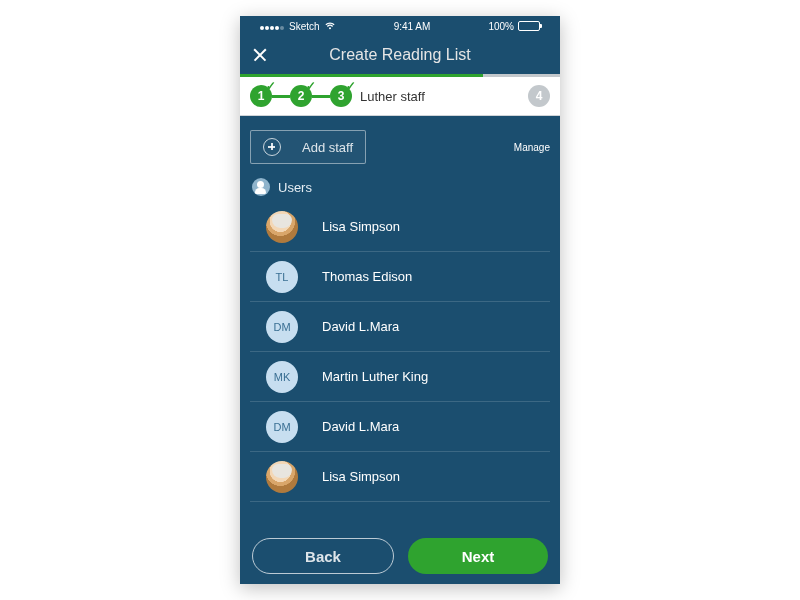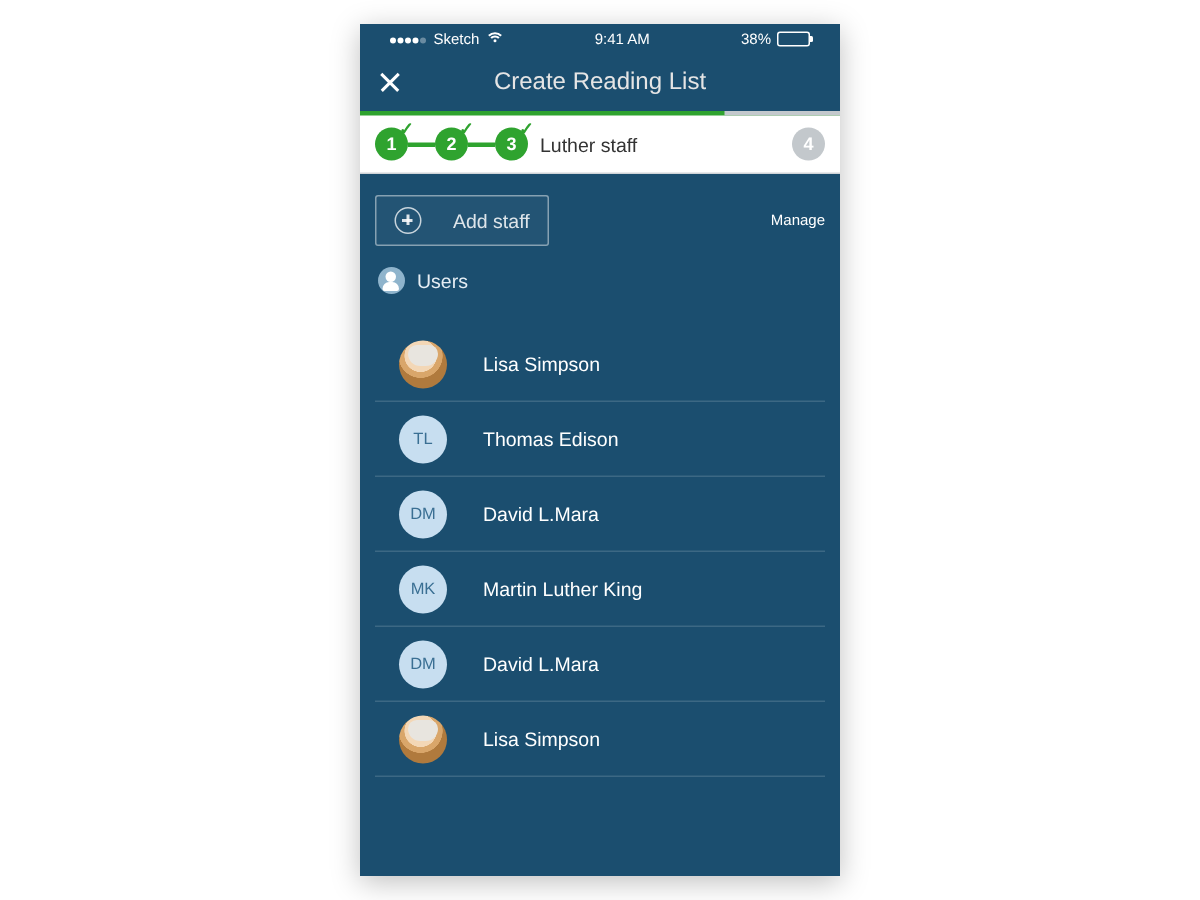--- a/index.html
+++ b/index.html
@@ -116,21 +116,21 @@
   .plus-circle::before, .plus-circle::after {
     content: ""; position: absolute; background: rgba(255,255,255,.85);
   }
   .plus-circle::before { left: 4px; top: 7px; width: 7px; height: 1.5px; }
   .plus-circle::after  { left: 7px; top: 4px; width: 1.5px; height: 7px; }
   .manage {
     color: #fff; font-size: 10px; font-weight: 500; cursor: pointer;
   }
   .section-head {
     display: flex; align-items: center; gap: 8px;
-    color: #e6eef4; font-size: 13px; margin-bottom: 22px;
+    color: #e6eef4; font-size: 13px; margin-bottom: 6px;
     padding-left: 2px;
   }
   .user-icon {
     width: 18px; height: 18px; border-radius: 50%;
     background: #8fb4cc; position: relative;
   }
   .user-icon::before {
     content: ""; position: absolute; left: 5px; top: 3px;
     width: 7px; height: 7px; background: #fff; border-radius: 50%;
   }
@@ -197,21 +197,21 @@
       </span>
       <span>Sketch</span>
       <span>
         <svg width="12" height="9" viewBox="0 0 12 9">
             <path d="M6 8.2a1 1 0 1 0 0-2 1 1 0 0 0 0 2zM2.4 4.3a5.2 5.2 0 0 1 7.2 0l1-1a6.6 6.6 0 0 0-9.2 0l1 1zm1.5 1.6a3 3 0 0 1 4.2 0l1-1a4.4 4.4 0 0 0-6.2 0l1 1z" fill="#fff"></path>
           </svg>
       </span>
     </div>
     <div>9:41 AM</div>
     <div class="sb-right">
-      <span>38%</span>
+      <span>100%</span>
       <span class="battery"><span class="fill"></span></span>
     </div>
   </div>
 
   <div class="nav">
     <span class="close"></span>
     <span class="nav-title">Create Reading List</span>
   </div>
 
   <div class="stepperbar">
@@ -272,14 +272,18 @@
           <div class="avatar">DM</div>
           <span>David L.Mara</span>
         </div>
         <div class="row">
           <div class="avatar photo"></div>
           <span>Lisa Simpson</span>
         </div>
       </div>
   </div>
 
+  <div class="footer">
+    <div class="btn btn-back">Back</div>
+    <div class="btn btn-next">Next</div>
+  </div>
 
 </div>
 
 </body></html>

